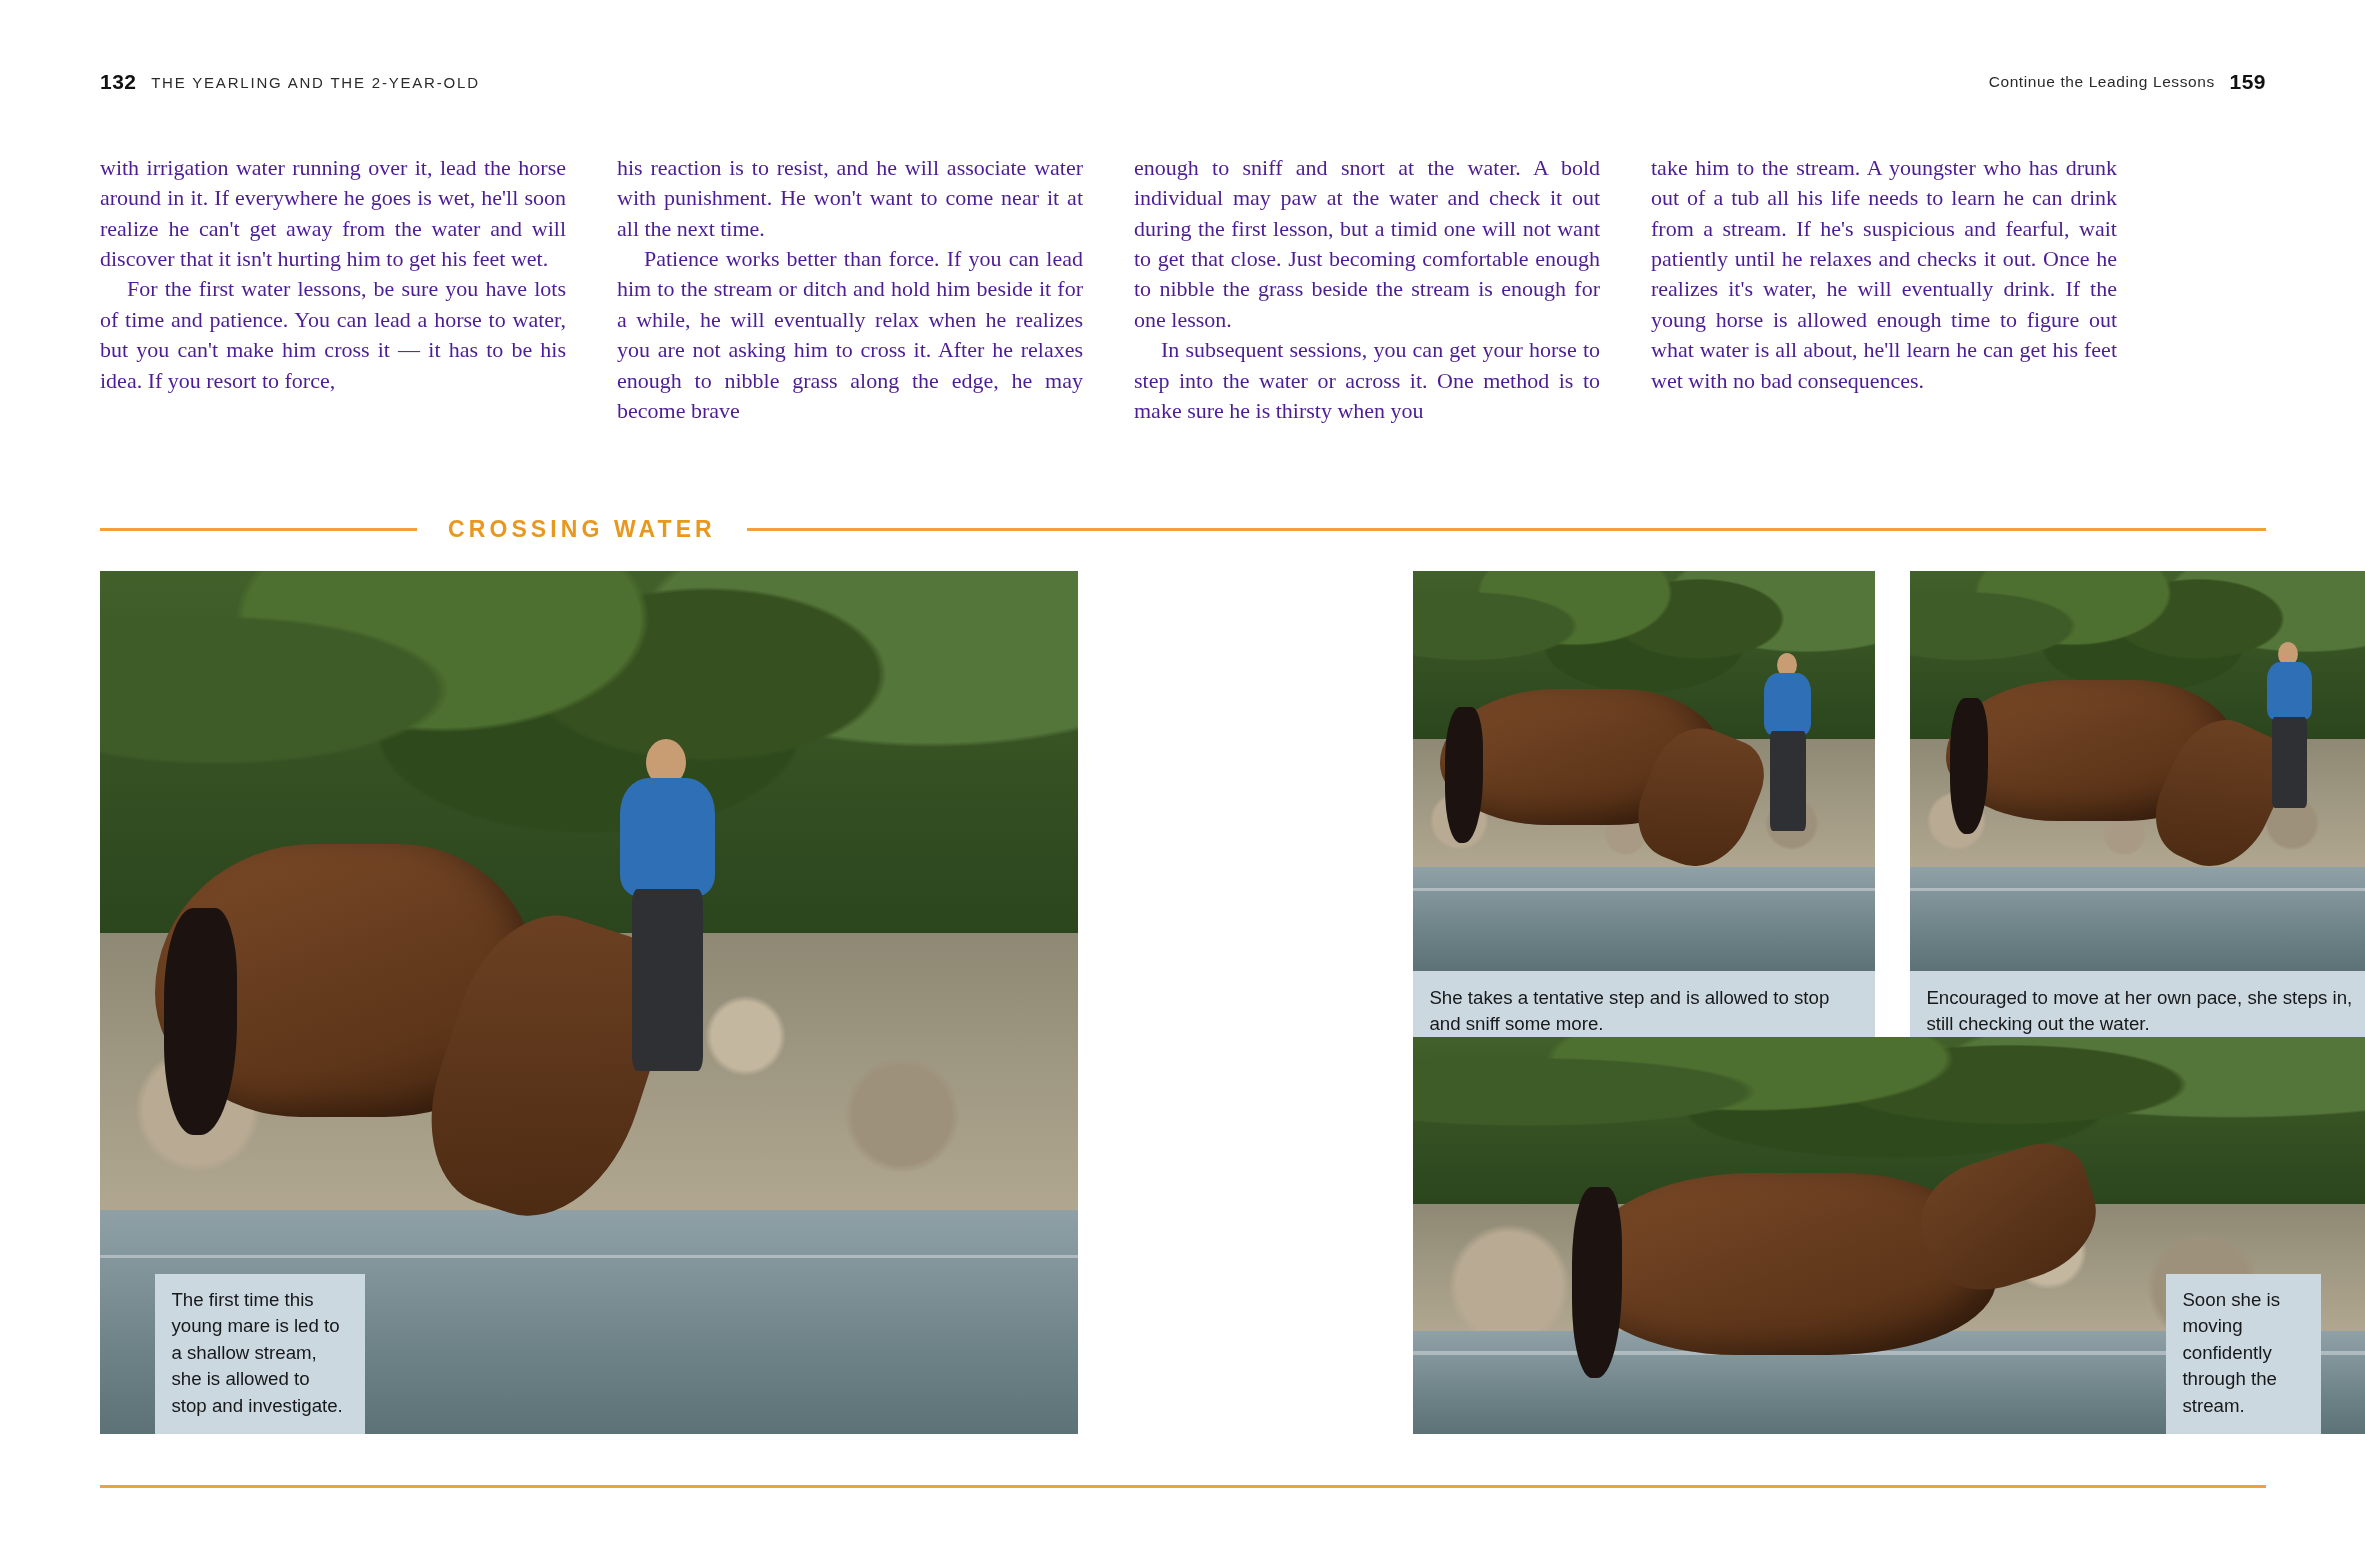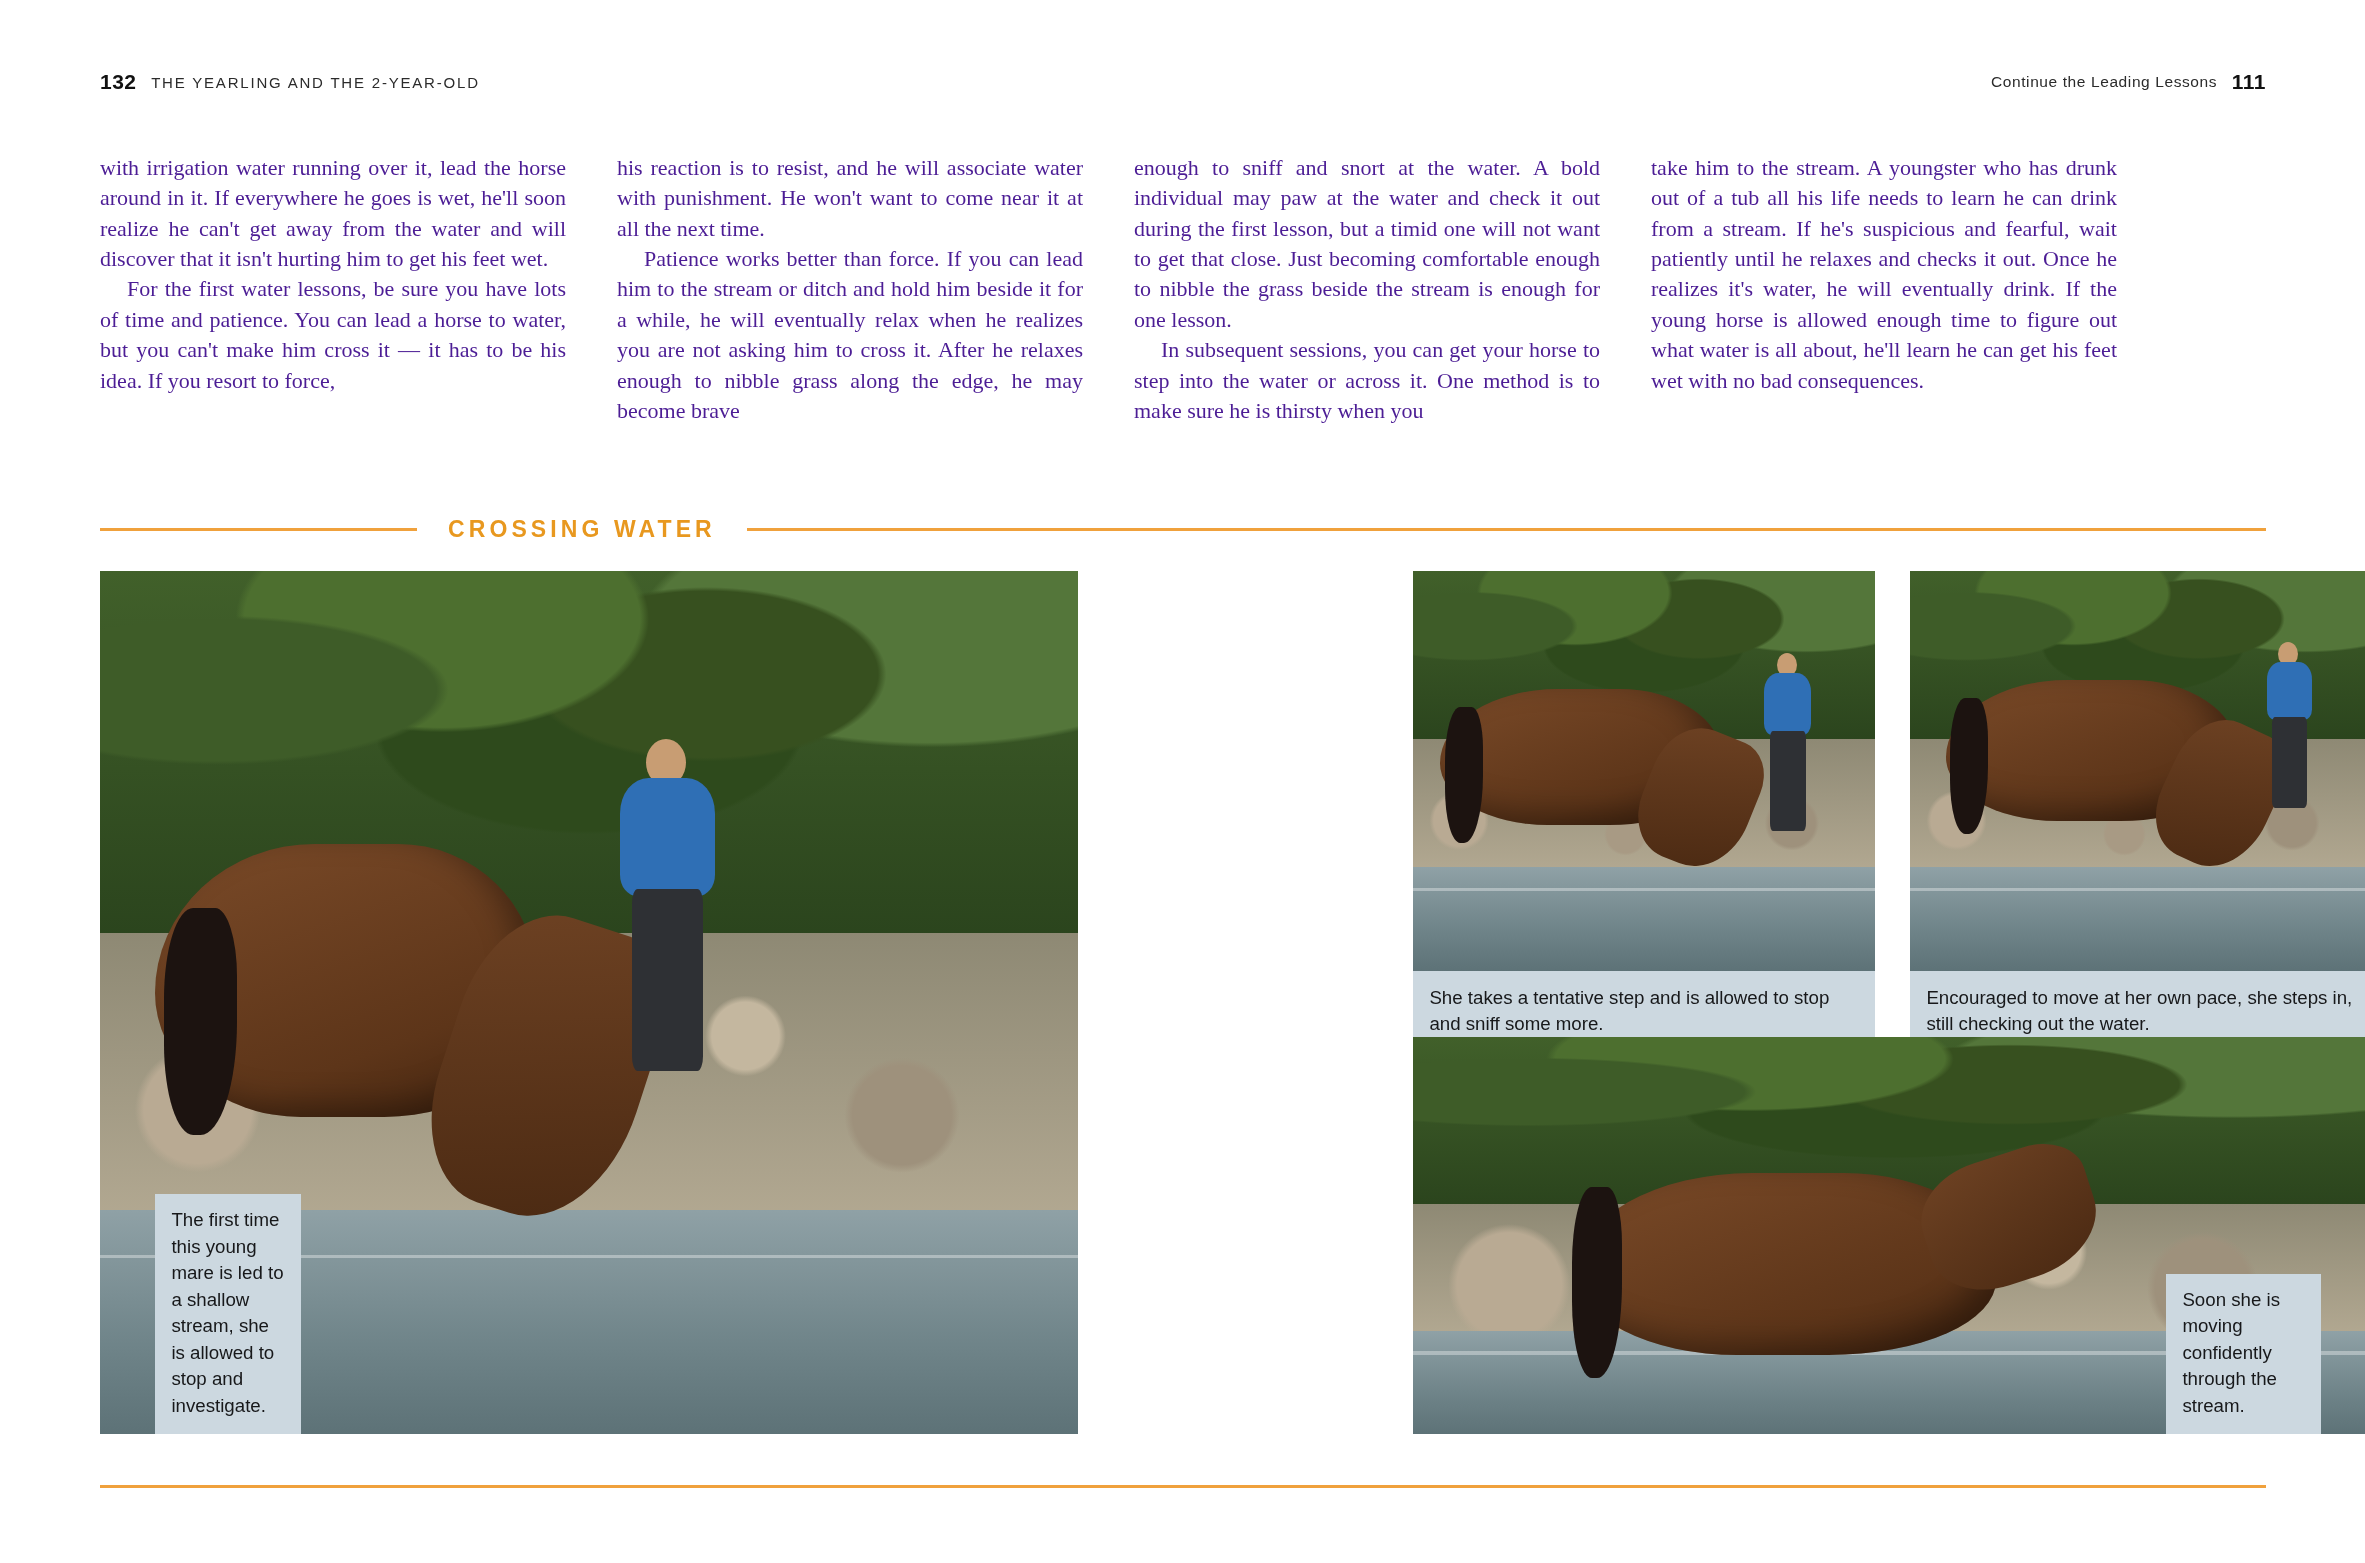--- a/index.html
+++ b/index.html
@@ -186,21 +186,21 @@
     color: #17181a;
     font-family: "Liberation Sans", sans-serif;
     font-size: 18.7px;
     line-height: 1.42;
     padding: 12.7px 16.4px 14.6px 16.4px;
     box-sizing: border-box;
   }
   .cap-main {
     left: 55px;
     bottom: 0;
-    width: 146px;
+    width: 210px;
   }
   .cap-tr1 {
     left: 1313px;
     top: 400px;
     width: 462px;
     height: 66px;
     padding-top: 13.6px;
   }
   .cap-tr2 {
     left: 1810px;
@@ -230,21 +230,21 @@
 
 <div class="page">
 
   <div class="runhead left">
     <span class="folio">132</span>
     <span class="runhead-title">THE YEARLING AND THE 2-YEAR-OLD</span>
   </div>
 
   <div class="runhead right">
     <span class="runhead-title">Continue the Leading Lessons</span>
-    <span class="folio">111</span>
+    <span class="folio">159</span>
   </div>
 
   <div class="columns">
     <div class="col">
       <p>with irrigation water running over it, lead the horse around in it. If everywhere he goes is wet, he'll soon realize he can't get away from the water and will discover that it isn't hurting him to get his feet wet.</p>
       <p>For the first water lessons, be sure you have lots of time and patience. You can lead a horse to water, but you can't make him cross it — it has to be his idea. If you resort to force,</p>
     </div>
     <div class="col">
       <p>his reaction is to resist, and he will associate water with punishment. He won't want to come near it at all the next time.</p>
       <p>Patience works better than force. If you can lead him to the stream or ditch and hold him beside it for a while, he will eventually relax when he realizes you are not asking him to cross it. After he relaxes enough to nibble grass along the edge, he may become brave</p>

